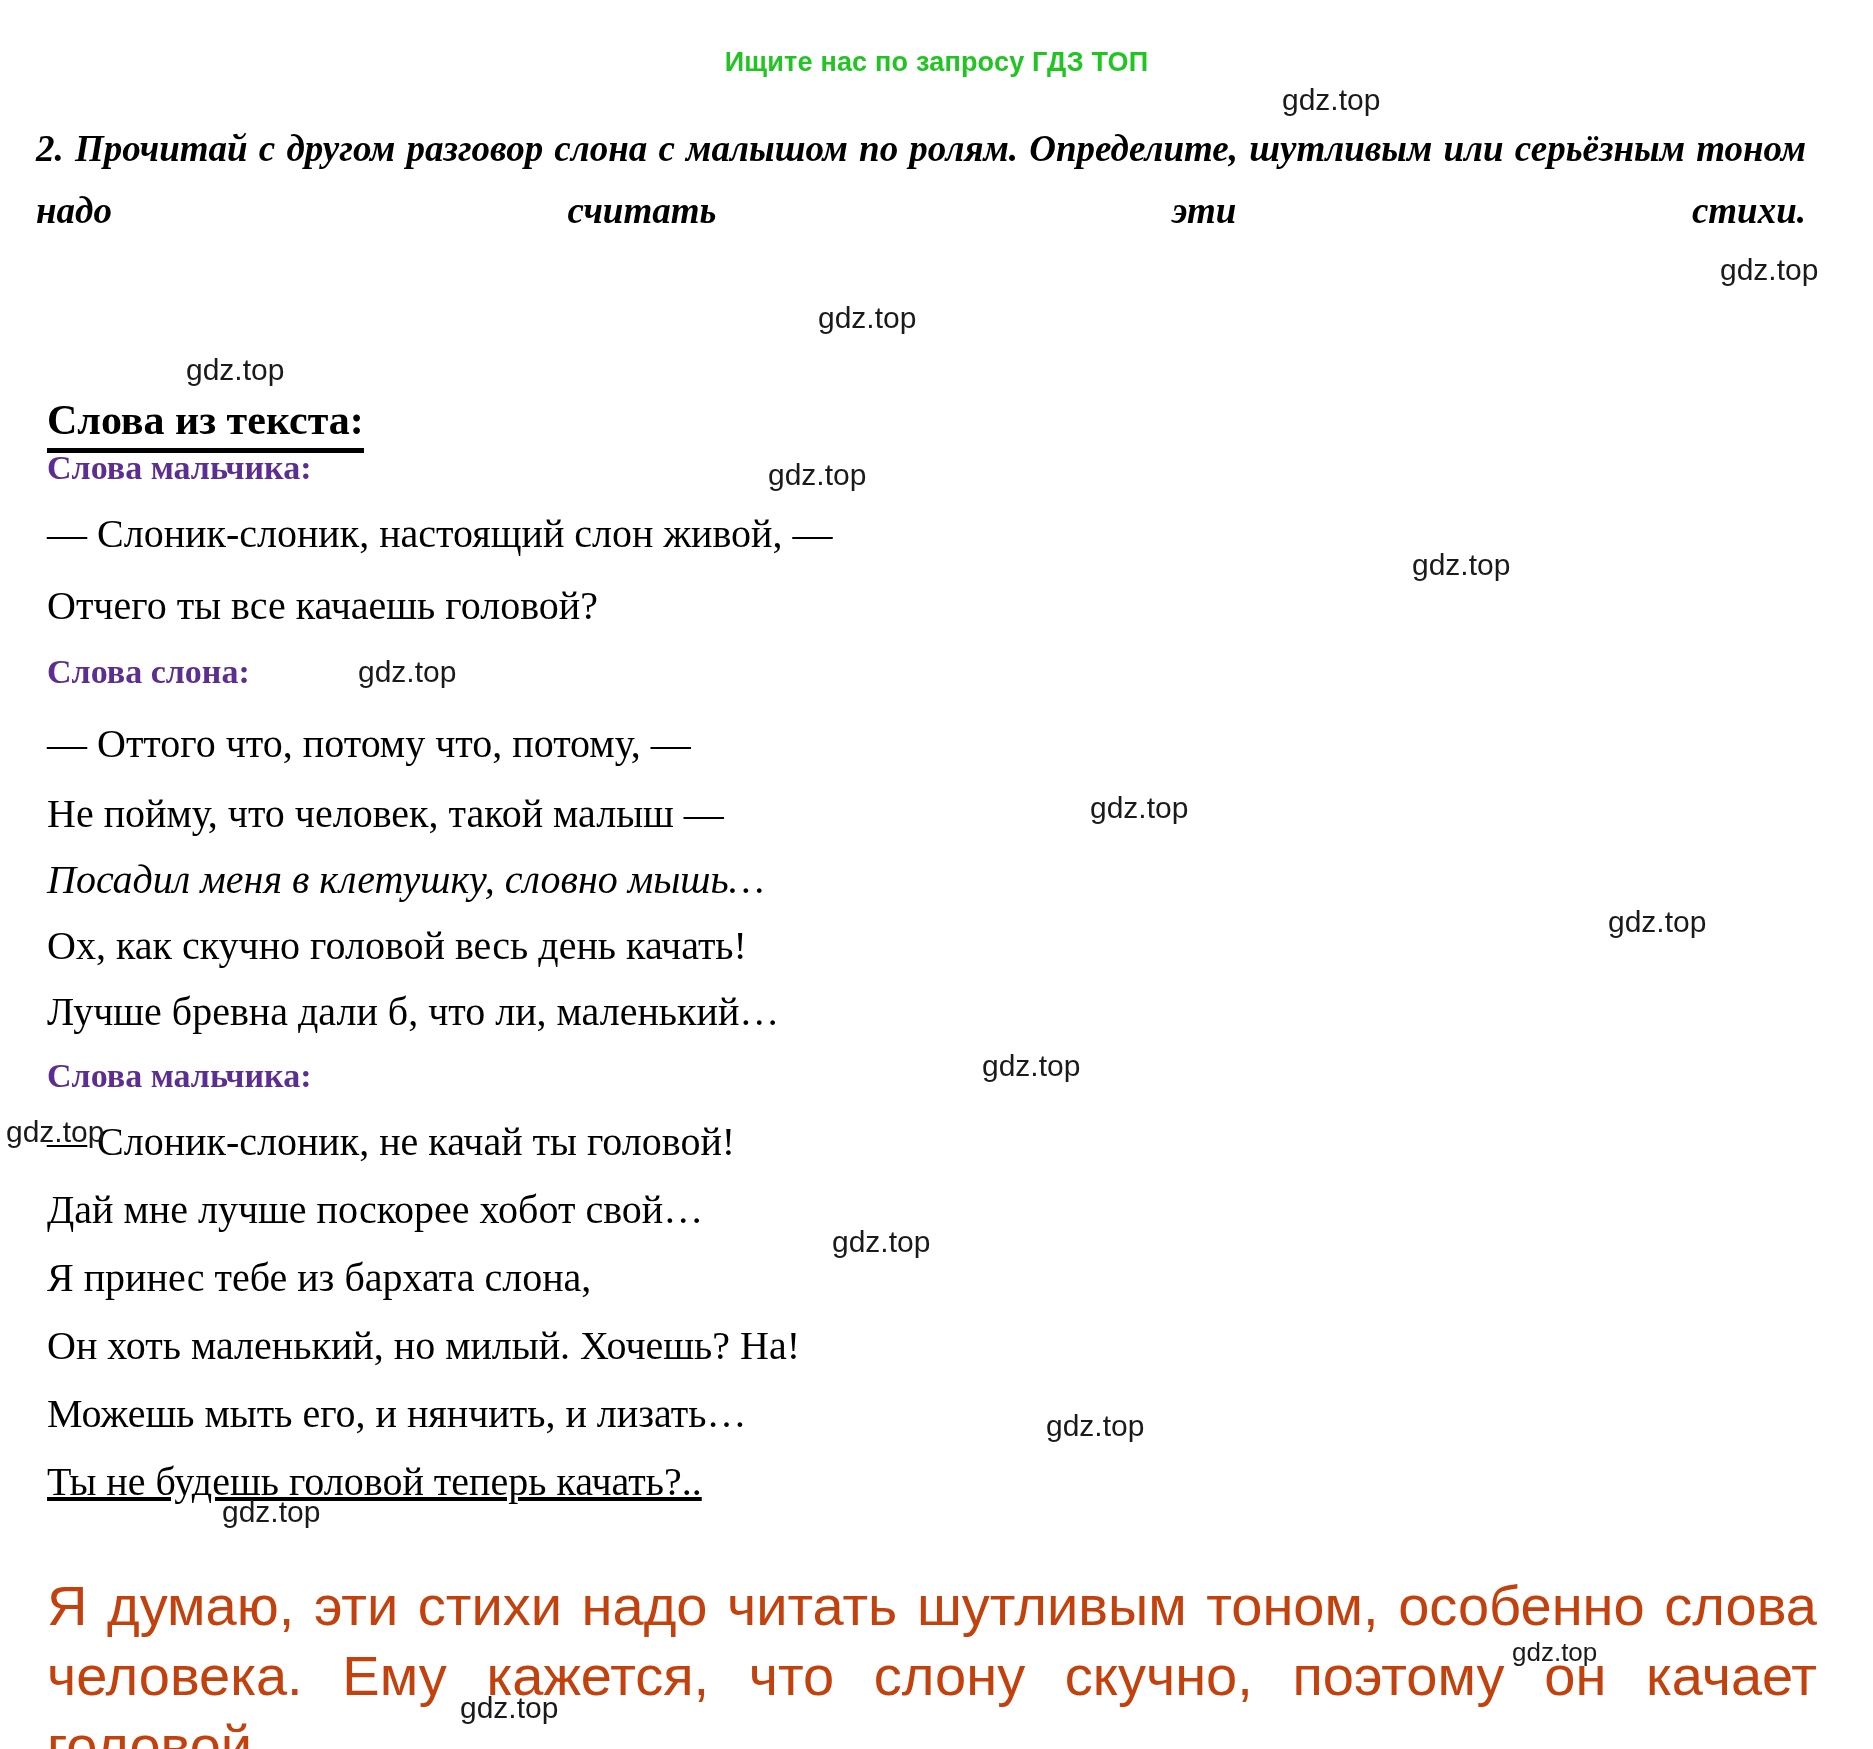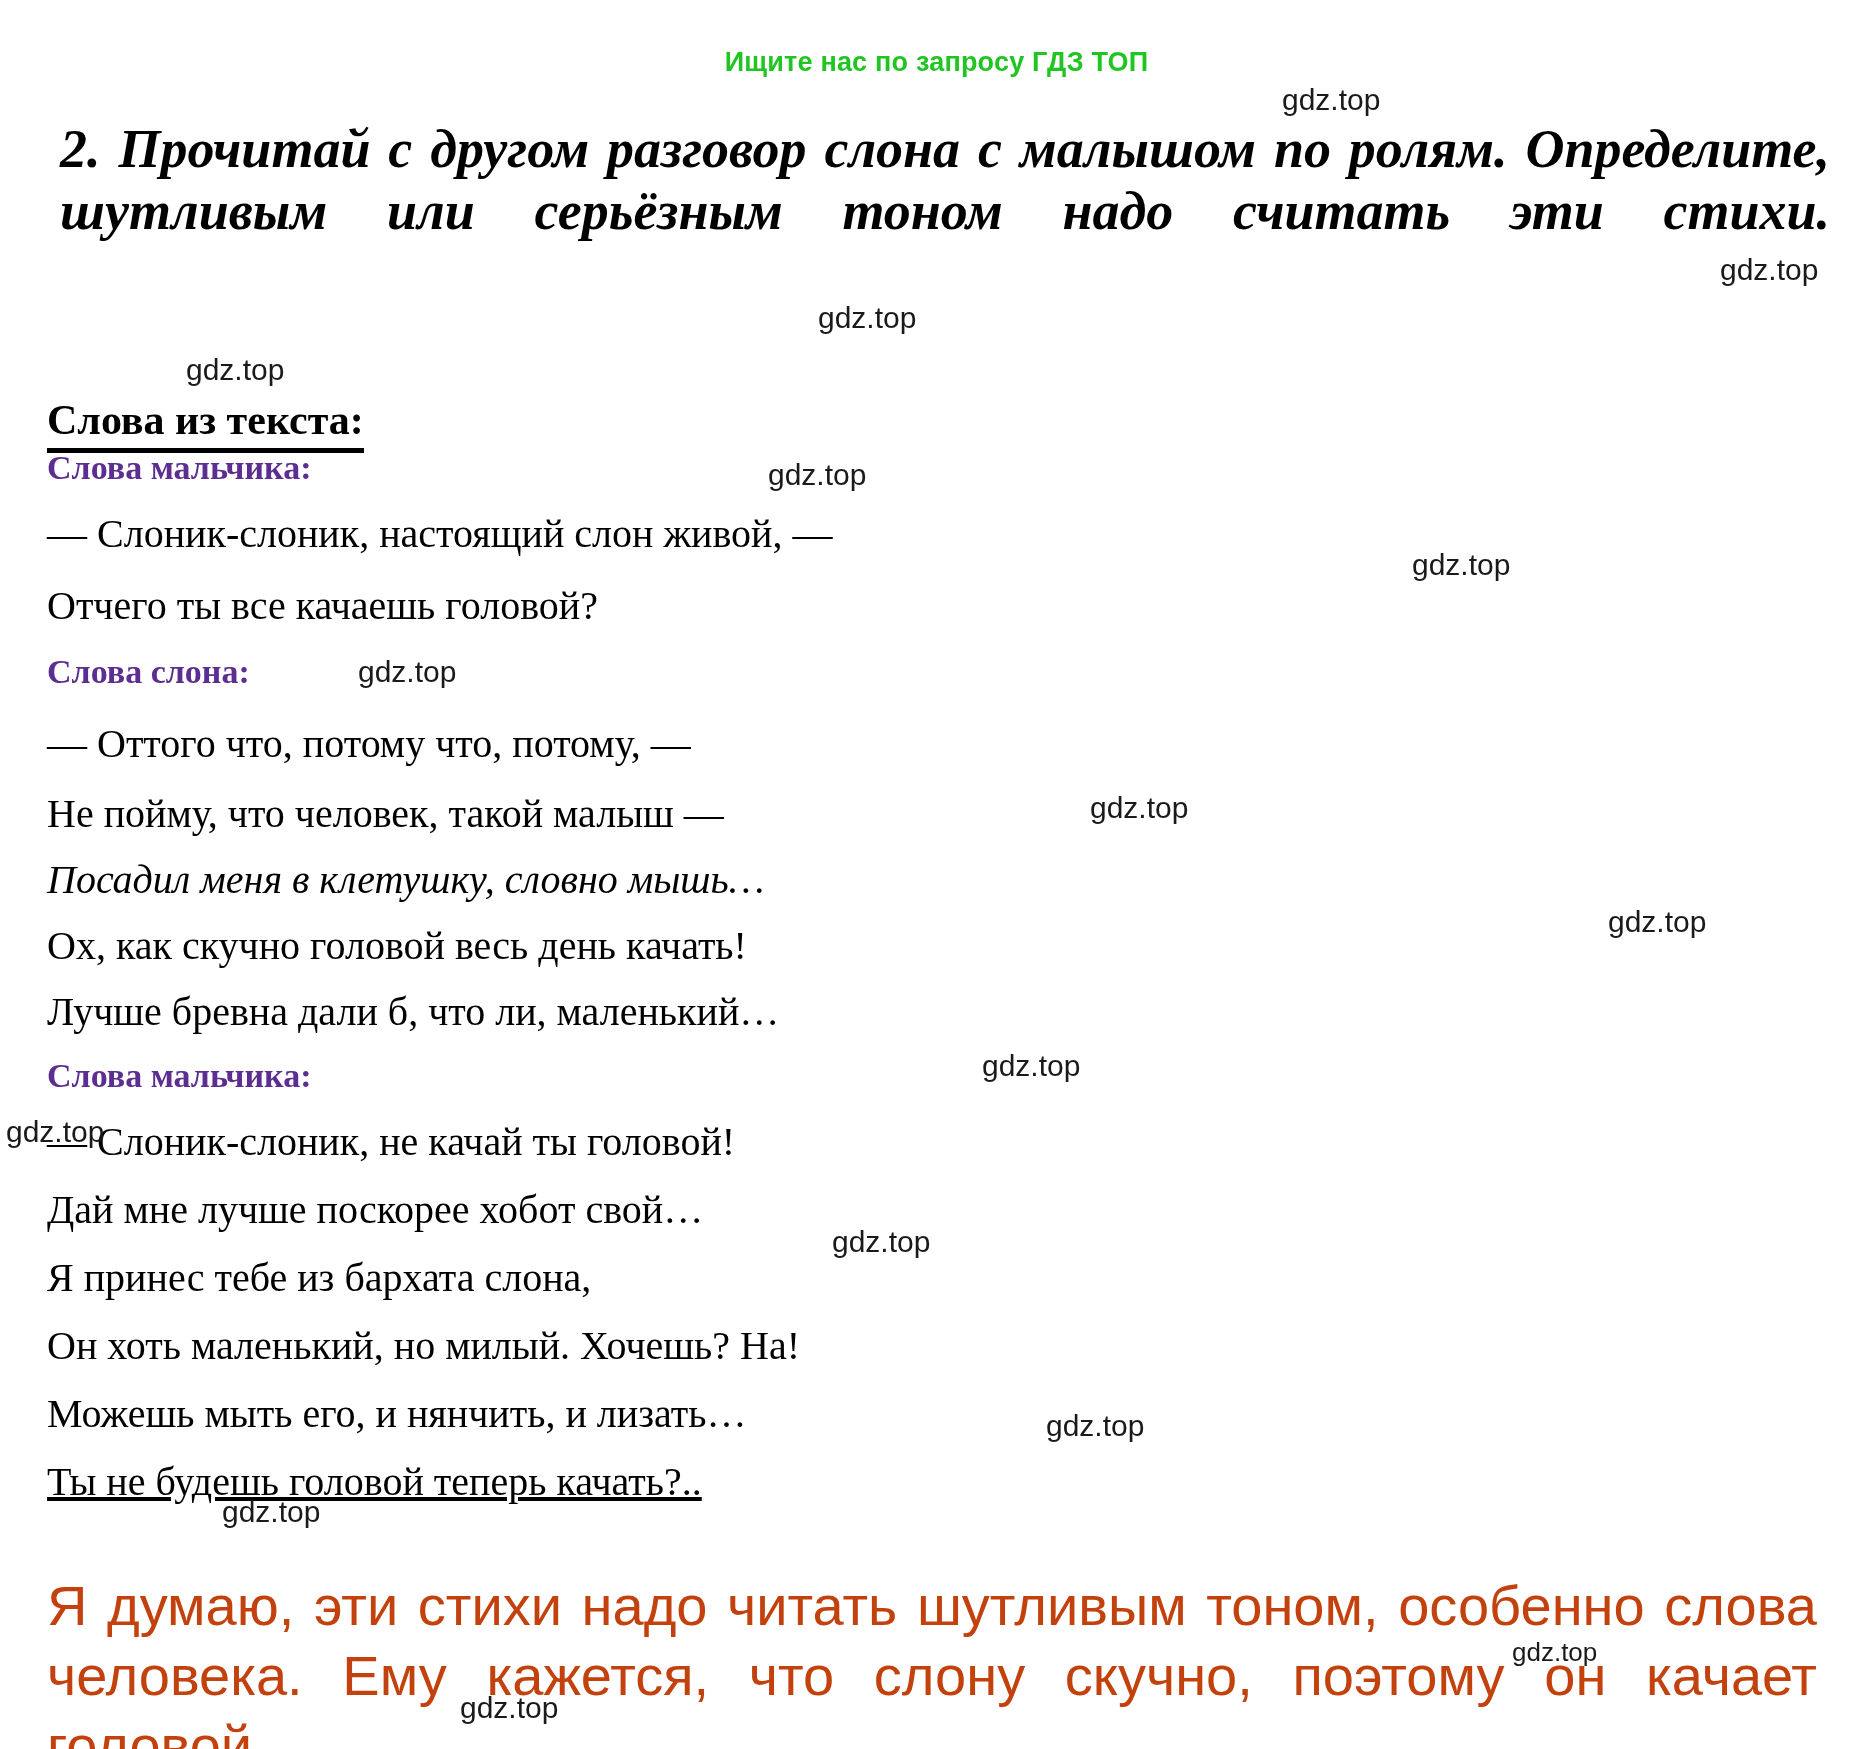--- a/index.html
+++ b/index.html
@@ -46,27 +46,27 @@
     font-size: 30px;
     line-height: 32px;
     color: #1a1a1a;
     white-space: nowrap;
     user-select: none;
   }
 
   
   .task {
     position: absolute;
-    left: 60px;
+    left: 36px;
     top: 74px;
     width: 1770px;
     font-family: "Liberation Serif", "DejaVu Serif", serif;
     font-weight: bold;
     font-style: italic;
-    font-size: 54px;
+    font-size: 37px;
     line-height: 62px;
     text-align: justify;
     color: #000000;
   }
   .task::after { content: ""; display: inline-block; width: 100%; }
 
   
   .section-title {
     position: absolute;
     left: 47px;

